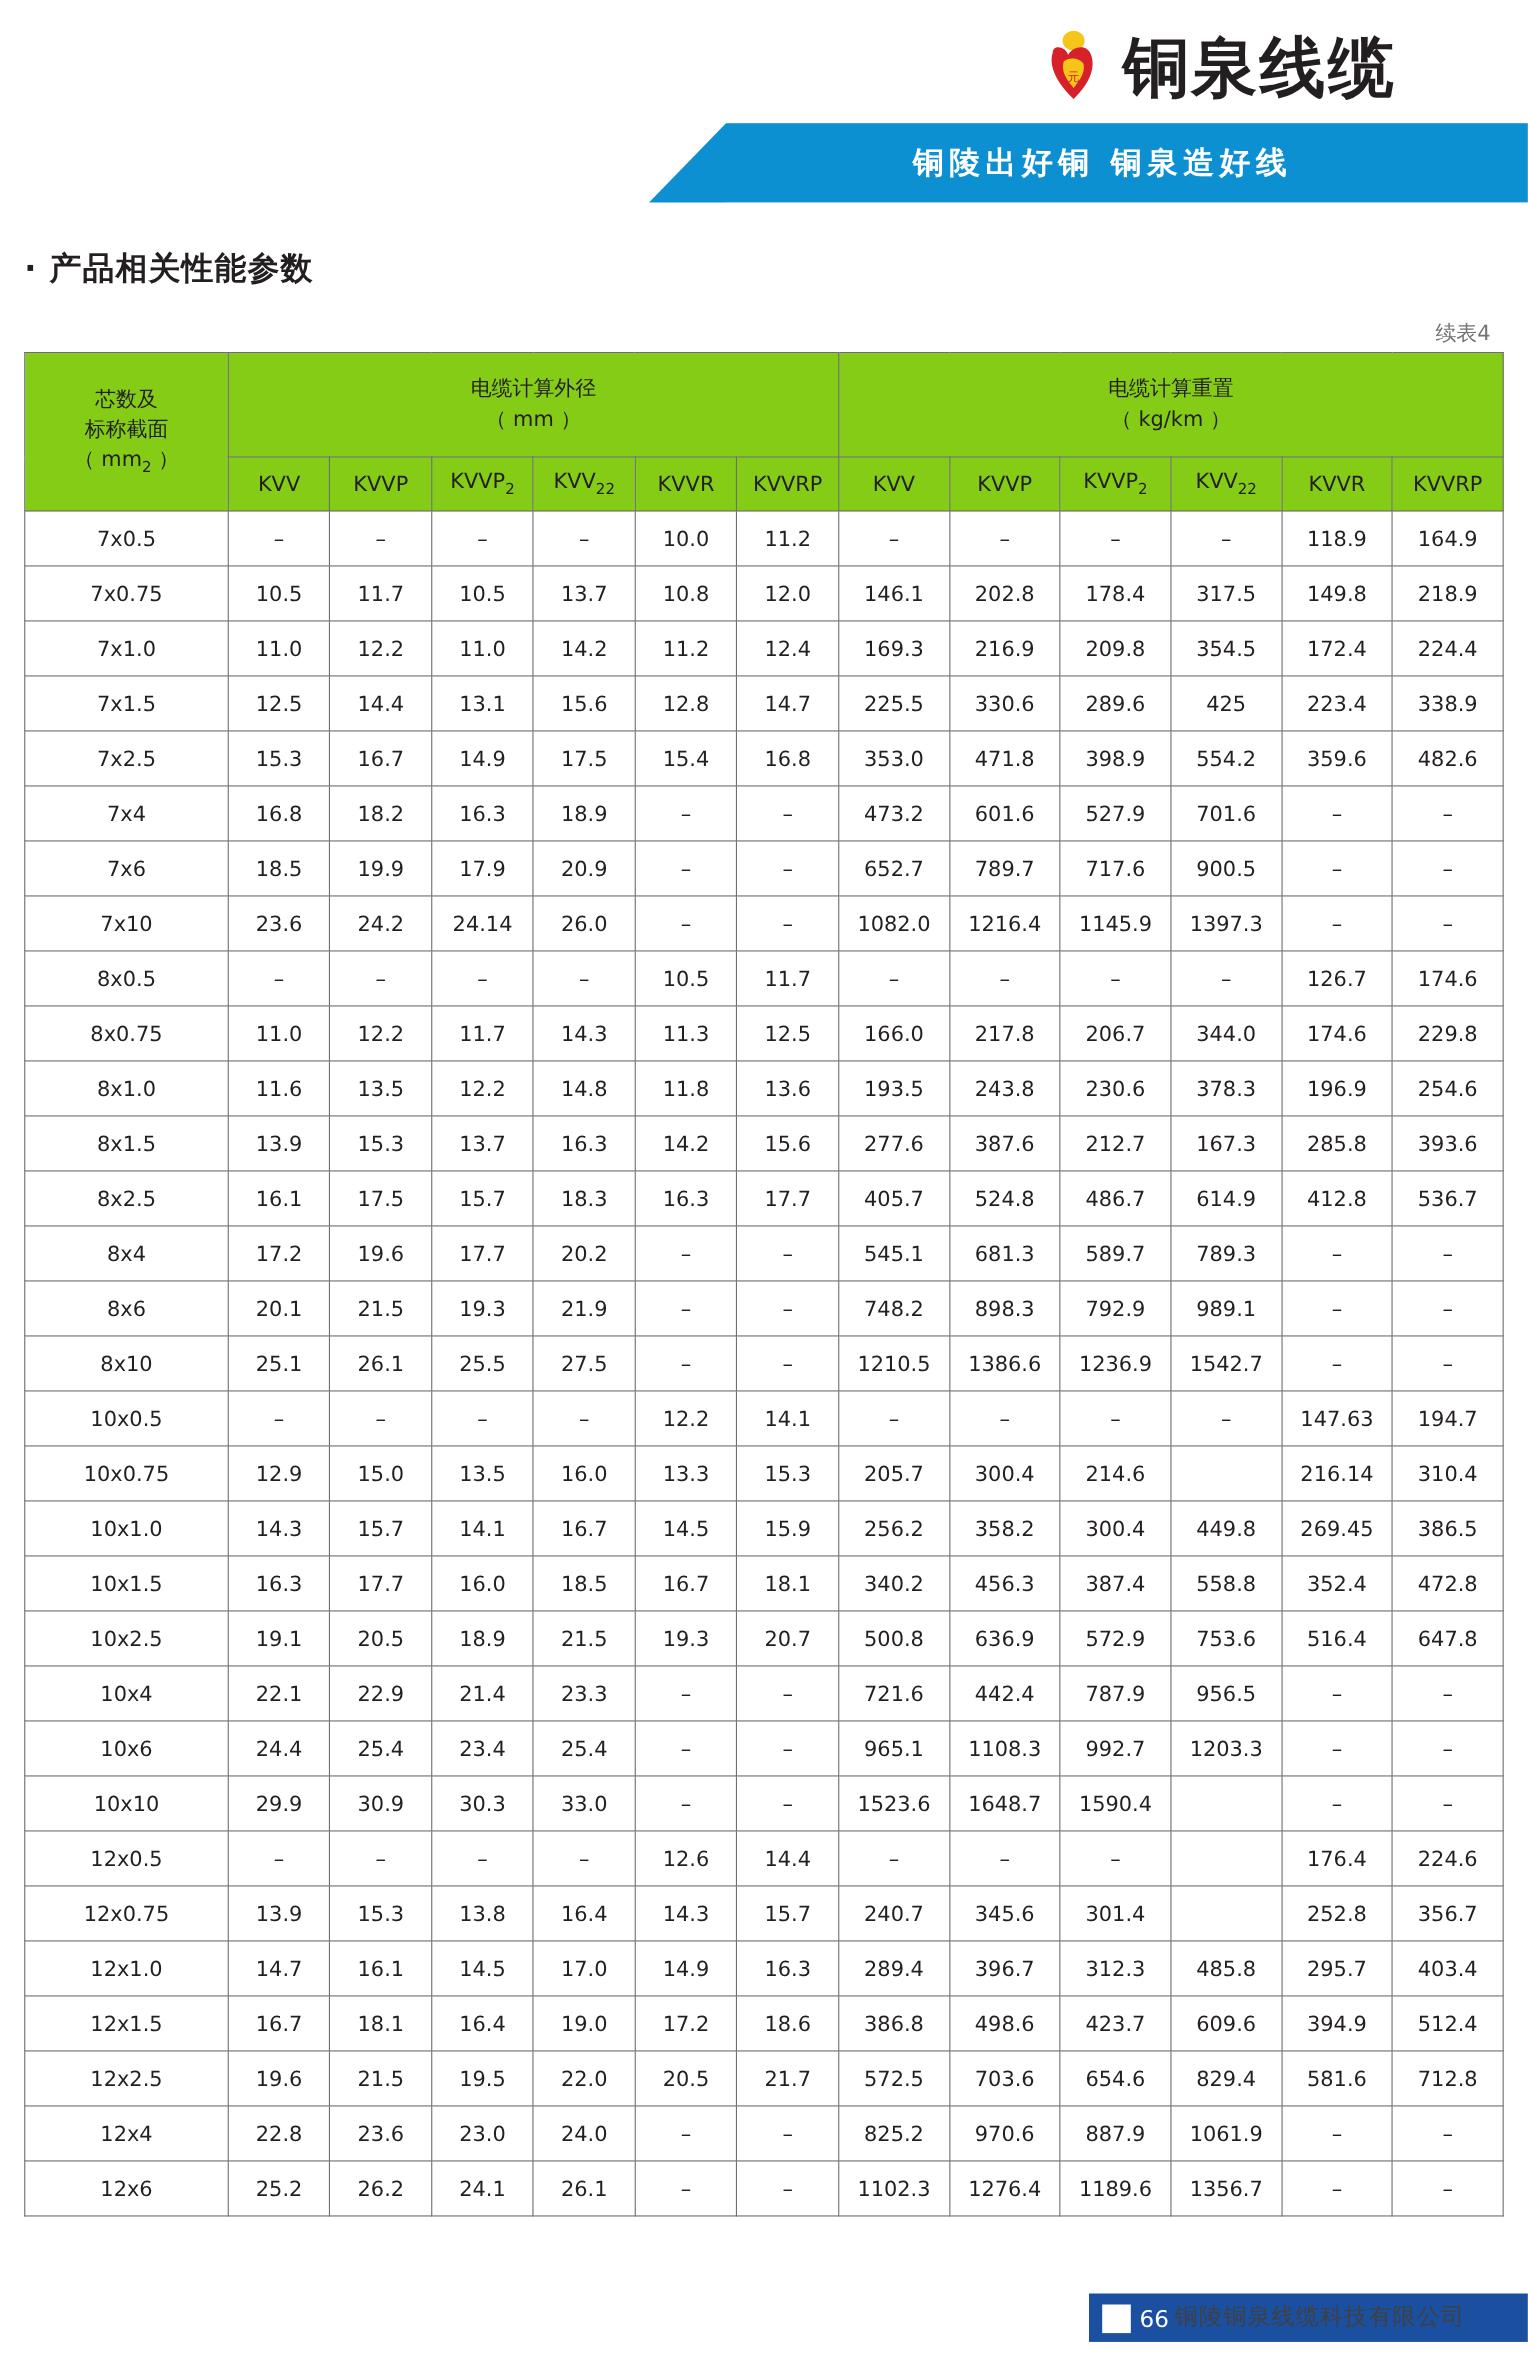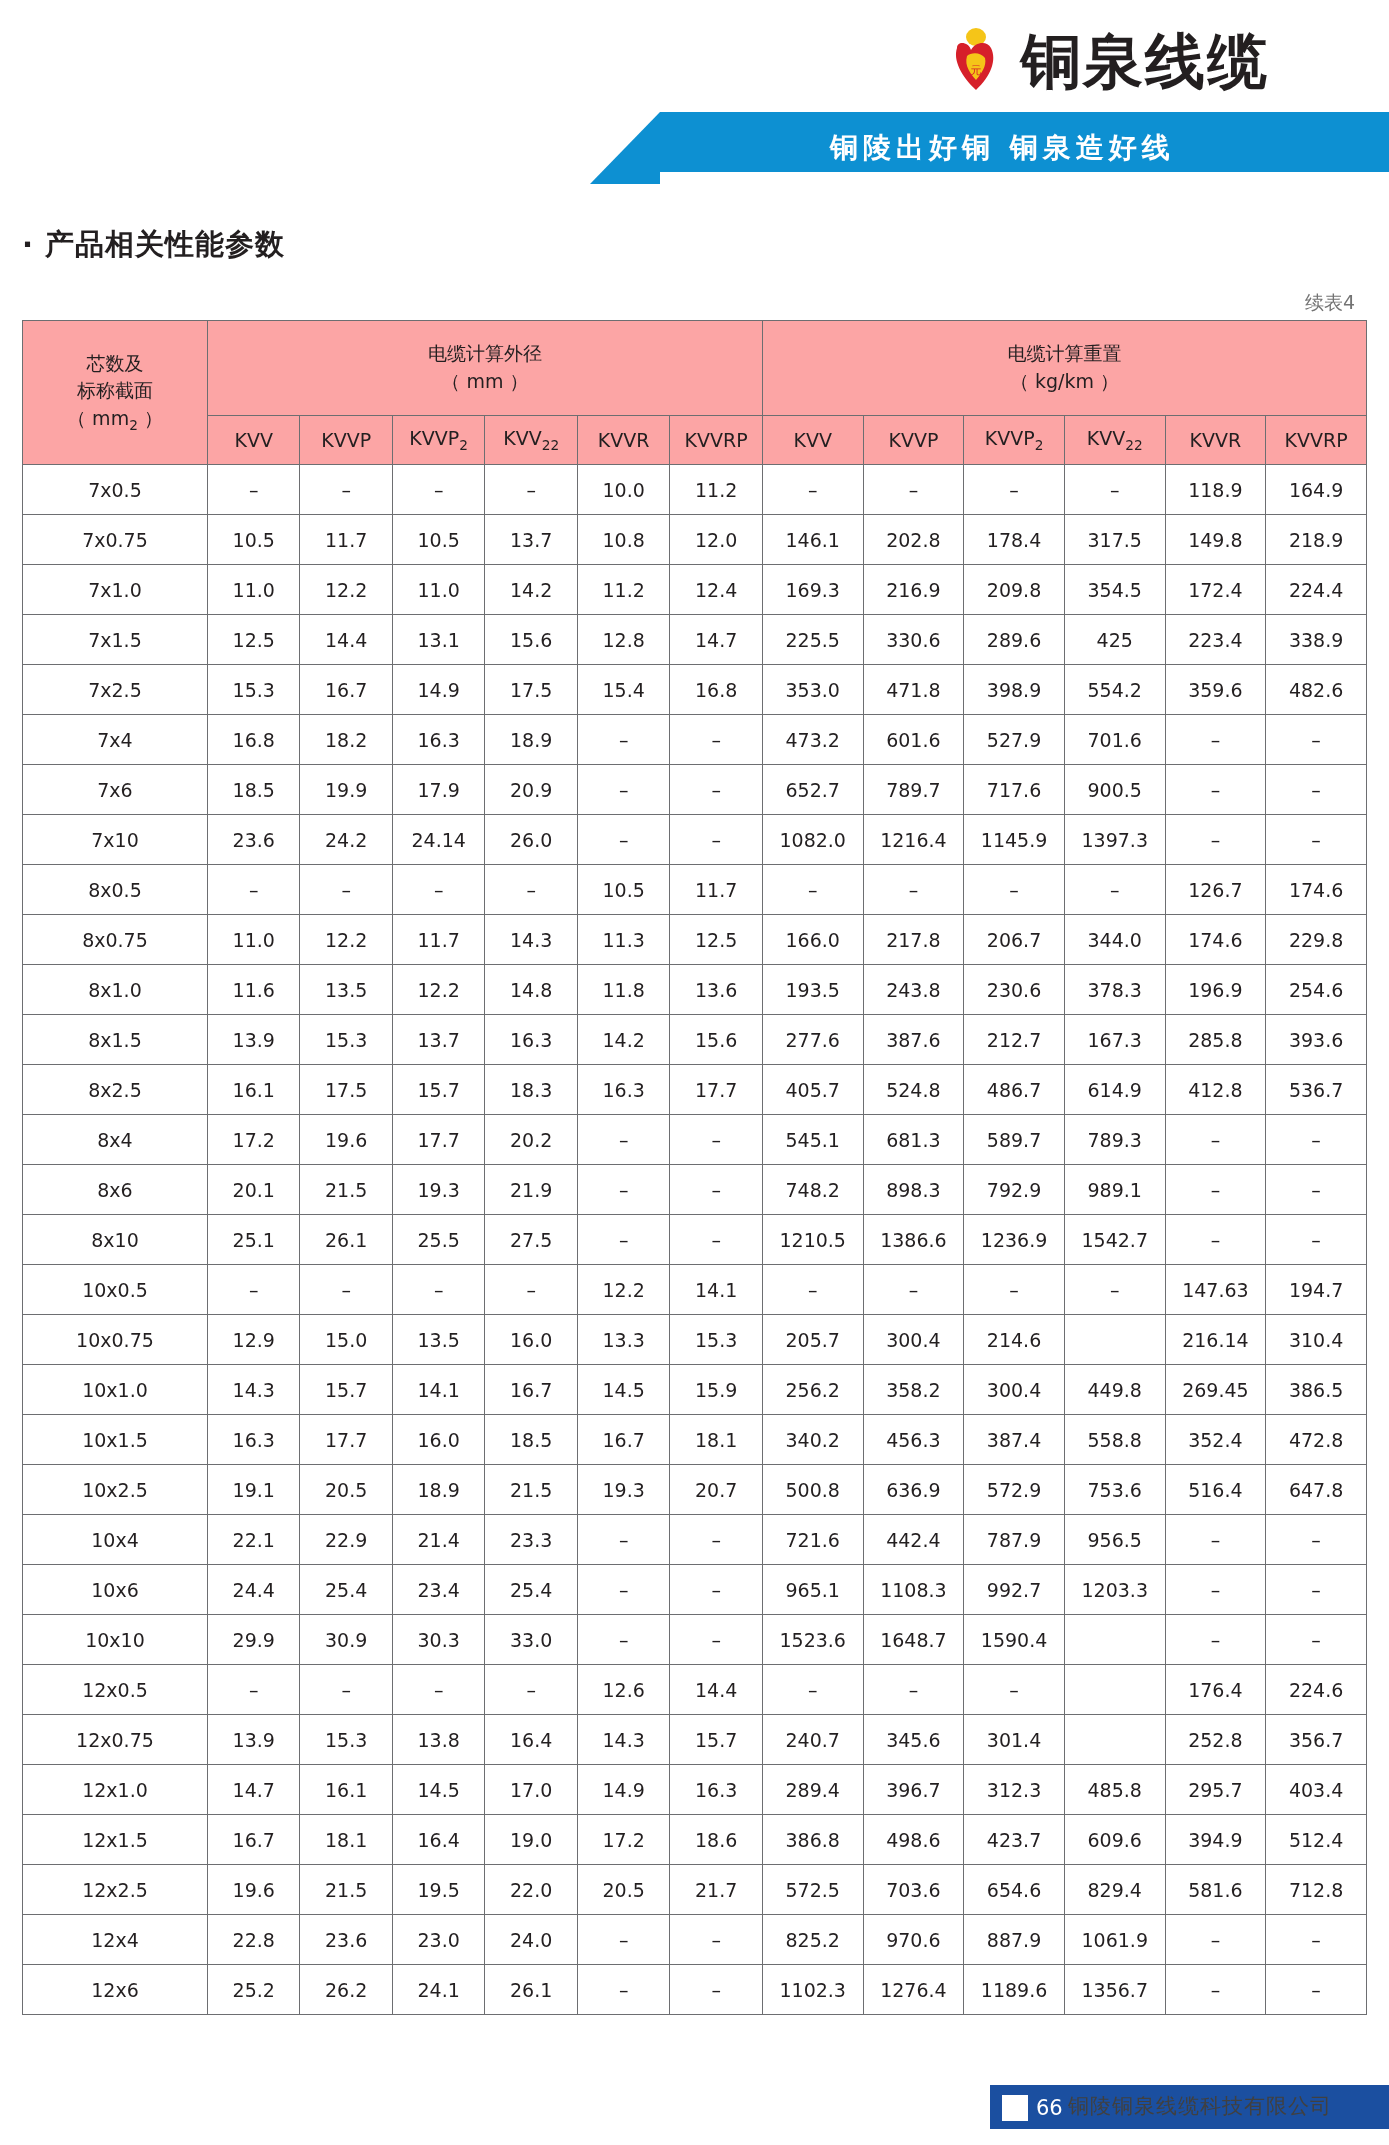--- a/index.html
+++ b/index.html
@@ -38,21 +38,21 @@
     font-weight: bold;
     letter-spacing: 2px;
     color: #231f20;
     font-family: "DejaVu Sans", sans-serif;
   }
   .slogan-bar {
     position: absolute;
     left: 660px;
     right: 0;
     top: 112px;
-    height: 60px;
+    height: 72px;
     background: #0d90d2;
     text-decoration: underline;
   }
   .slogan-bar:before {
     content: "";
     position: absolute;
     left: -70px;
     top: 0;
     width: 0;
     height: 0;
@@ -105,21 +105,21 @@
     table-layout: fixed;
   }
   table.spec th, table.spec td {
     border: 1px solid #6d6e71;
     text-align: center;
     font-size: 19px;
     color: #231f20;
     font-family: "DejaVu Sans", sans-serif;
   }
   table.spec thead th {
-    background: #fca5a5;
+    background: #84cc16;
     font-weight: normal;
   }
   .hdr-tall {
     height: 138px;
     line-height: 1.45;
     font-size: 21px;
   }
   .hdr-grp {
     height: 92px;
     font-size: 23px;

